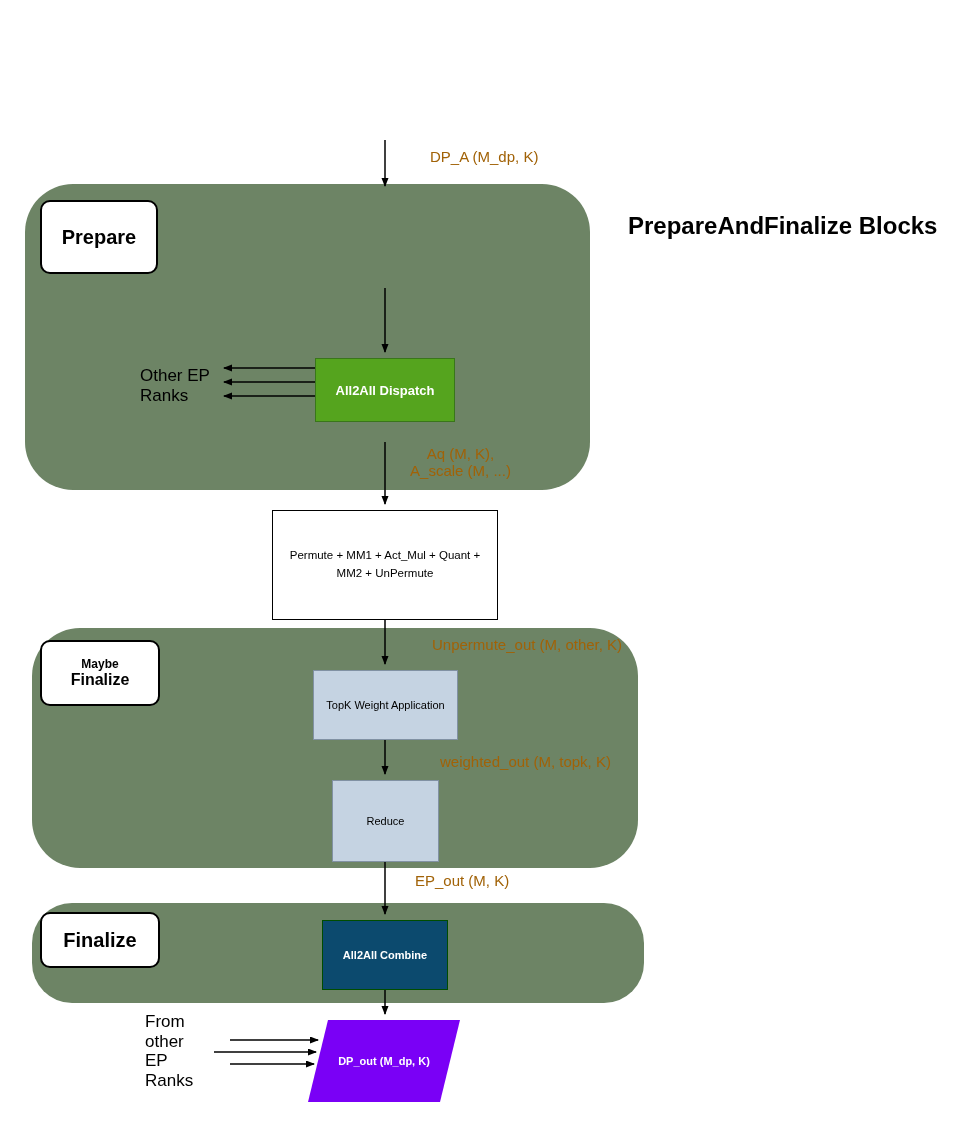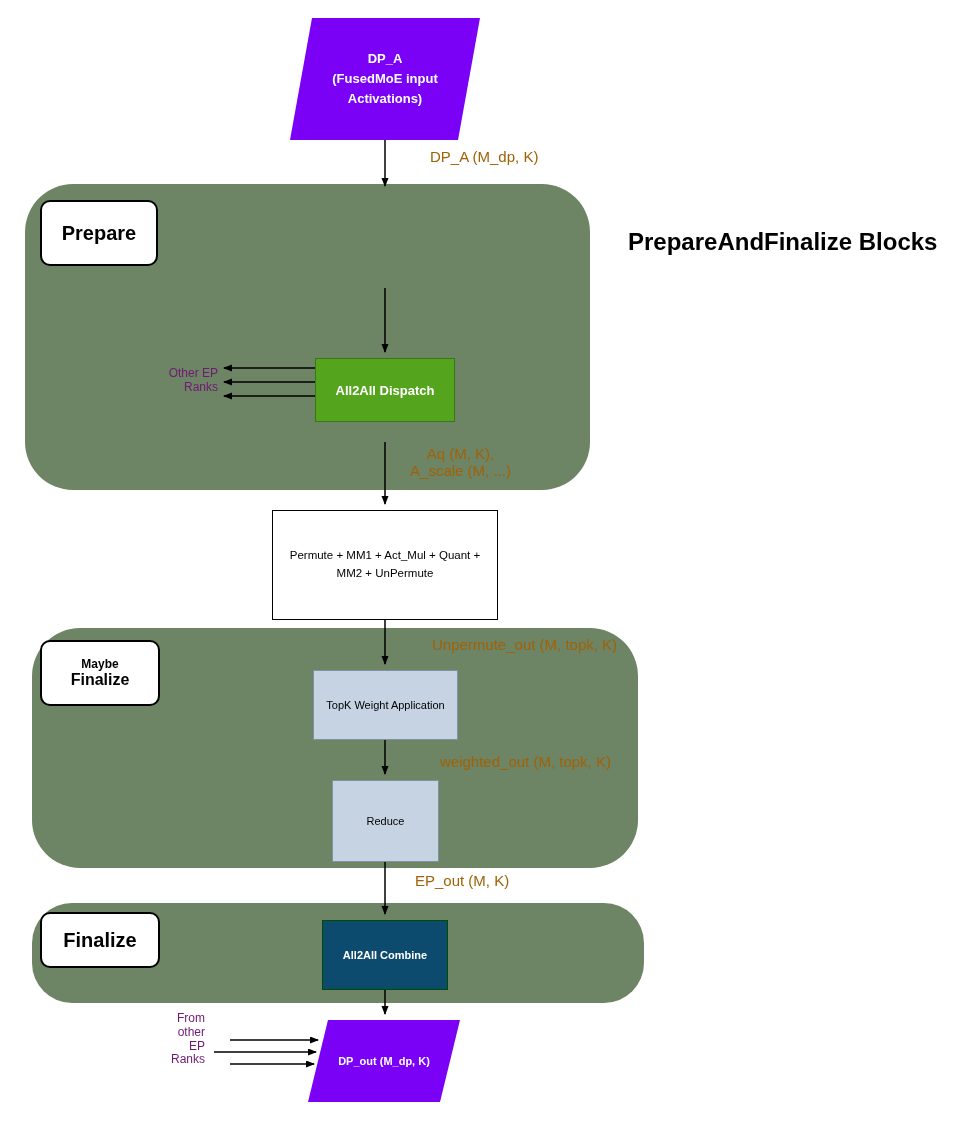--- a/index.html
+++ b/index.html
@@ -25,22 +25,22 @@
   .container-label {
     position: absolute; background: #ffffff; border: 2px solid #000000; border-radius: 10px;
     display: flex; flex-direction: column; align-items: center; justify-content: center;
     z-index: 3; font-weight: bold; color: #000000; text-align: center;
   }
 
   .edge-label {
     position: absolute; white-space: pre-line; font-size: 15px; color: #a16207; z-index: 3;
   }
   .annotation {
-    position: absolute; white-space: pre-line; font-size: 12px; color: #701a75;
-    text-align: right; z-index: 3; line-height: 1.2;
+    position: absolute; white-space: pre-line; font-size: 17px; color: #000000;
+    text-align: left; z-index: 3; line-height: 1.2;
   }
   .diagram-title {
     position: absolute; font-size: 24px; font-weight: bold; color: #000000;
     white-space: nowrap; z-index: 3;
   }
 </style>
 </head>
 <body>
 
 <div class="canvas">
@@ -65,55 +65,52 @@
 
     <line x1="318" y1="368" x2="224" y2="368" stroke="#000" stroke-width="1.5" marker-end="url(#ah)"></line>
     <line x1="318" y1="382" x2="224" y2="382" stroke="#000" stroke-width="1.5" marker-end="url(#ah)"></line>
     <line x1="318" y1="396" x2="224" y2="396" stroke="#000" stroke-width="1.5" marker-end="url(#ah)"></line>
 
     <line x1="230" y1="1040" x2="318" y2="1040" stroke="#000" stroke-width="1.5" marker-end="url(#ah)"></line>
     <line x1="214" y1="1052" x2="316" y2="1052" stroke="#000" stroke-width="1.5" marker-end="url(#ah)"></line>
     <line x1="230" y1="1064" x2="314" y2="1064" stroke="#000" stroke-width="1.5" marker-end="url(#ah)"></line>
   </svg>
 
-  <div class="diagram-title" style="left:628px; top:228px;">PrepareAndFinalize Blocks</div>
+  <div class="diagram-title" style="left:628px; top:212px;">PrepareAndFinalize Blocks</div>
 
-  <div class="container-label" style="left:40px; top:200px; width:118px; height:66px; font-size:20px;">
+  <div class="container-label" style="left:40px; top:200px; width:118px; height:74px; font-size:20px;">
     <span>Prepare</span>
   </div>
   <div class="container-label" style="left:40px; top:640px; width:120px; height:66px;">
     <span style="font-size:12px;">Maybe</span>
     <span style="font-size:16px;">Finalize</span>
   </div>
   <div class="container-label" style="left:40px; top:912px; width:120px; height:56px; font-size:20px;">
     <span>Finalize</span>
   </div>
 
-  <div class="node parallelogram" style="left:290px; top:18px; width:190px; height:122px; font-size:13px; line-height:1.55;">DP_A
-(FusedMoE input
-Activations)</div>
 
 
   <div class="node process" style="left:315px; top:358px; width:140px; height:64px; font-size:13px;">All2All Dispatch</div>
 
   <div class="node whitebox" style="left:272px; top:510px; width:226px; height:110px; font-size:11.5px; line-height:1.55;">Permute + MM1 + Act_Mul + Quant +
 MM2 + UnPermute</div>
 
   <div class="node bluebox" style="left:313px; top:670px; width:145px; height:70px; font-size:11px;">TopK Weight Application</div>
 
   <div class="node bluebox" style="left:332px; top:780px; width:107px; height:82px; font-size:11px;">Reduce</div>
 
   <div class="node combine" style="left:322px; top:920px; width:126px; height:70px; font-size:11px;">All2All Combine</div>
 
   <div class="node parallelogram" style="left:308px; top:1020px; width:152px; height:82px; font-size:11px; clip-path:polygon(20px 0, 100% 0, calc(100% - 20px) 100%, 0% 100%);">DP_out (M_dp, K)</div>
 
   <div class="edge-label" style="left:430px; top:148px;">DP_A (M_dp, K)</div>
   <div class="edge-label" style="left:403px; top:445px; width:115px; text-align:center;">Aq (M, K),
 A_scale (M, ...)</div>
-  <div class="edge-label" style="left:432px; top:636px;">Unpermute_out (M, topk, K)</div>
+  <div class="edge-label" style="left:432px; top:636px;">Unpermute_out (M, other, K)</div>
   <div class="edge-label" style="left:440px; top:753px;">weighted_out (M, topk, K)</div>
   <div class="edge-label" style="left:415px; top:872px;">EP_out (M, K)</div>
 
   <div class="annotation" style="left:140px; top:366px; width:78px;">Other EP
 Ranks</div>
   <div class="annotation" style="left:145px; top:1012px; width:60px; line-height:1.15;">From
 other
 EP
 Ranks</div>
 

